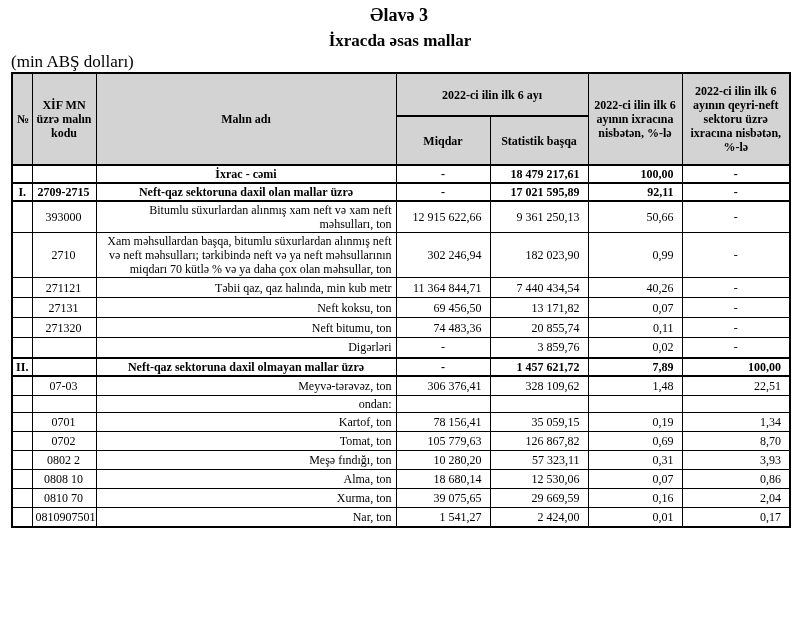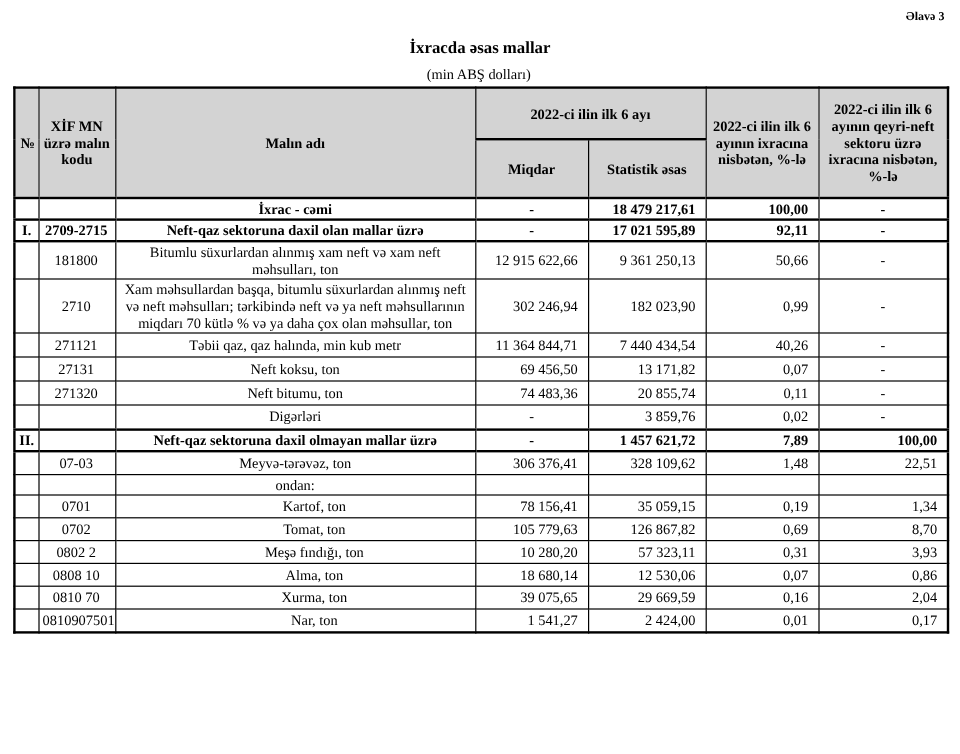--- a/index.html
+++ b/index.html
@@ -12,36 +12,36 @@
   .page {
     position: relative;
     width: 800px;
     height: 628px;
     box-sizing: border-box;
     padding: 6px 11px 4px 11px;
     background: #ffffff;
     overflow: hidden;
   }
   .appendix {
-    text-align: right;
-    font-weight: bold;
-    font-size: 10px;
+    text-align: center;
+    font-weight: bold;
+    font-size: 18px;
     padding-right: 2px;
     line-height: 18px;
   }
   .doc-title {
     text-align: center;
     font-weight: bold;
-    font-size: 14px;
+    font-size: 17px;
     margin: 7px 0 4px 0;
     line-height: 20px;
   }
   .unit-note {
-    text-align: center;
-    font-size: 12px;
+    text-align: left;
+    font-size: 17px;
     padding-right: 2px;
     margin-bottom: 3px;
     line-height: 14px;
   }
   table.main {
     width: 778px;
     border-collapse: collapse;
     table-layout: fixed;
     border: 2px solid #000;
   }
@@ -66,21 +66,21 @@
     text-align: center;
     line-height: 14px;
     border-bottom-width: 2px;
   }
   thead tr.h-top { height: 43px; }
   thead tr.h-bottom { height: 49px; }
   tbody td { background: #ffffff; line-height: 14px; }
   
   td.c-no { text-align: center; padding: 1px 1px; font-weight: bold; }
   td.c-code { text-align: center; padding-left: 3px; }
-  td.c-name { text-align: center; }
+  td.c-name { text-align: right; }
   td.c-num { text-align: right; padding-right: 8px; }
   td.c-num.dash { text-align: center; padding-right: 4px; }
   
   tr.row-total td, tr.row-section td {
     font-weight: bold;
     border-top-width: 2px;
     border-bottom-width: 2px;
     height: 16px;
   }
   tr.row-total td.c-name, tr.row-section td.c-name { text-align: center; }
@@ -112,21 +112,21 @@
       <tr class="h-top">
         <th rowspan="2">№</th>
         <th rowspan="2">XİF MN üzrə malın kodu</th>
         <th rowspan="2">Malın adı</th>
         <th colspan="2">2022-ci ilin ilk 6 ayı</th>
         <th rowspan="2">2022-ci ilin ilk 6 ayının ixracına nisbətən, %-lə</th>
         <th rowspan="2">2022-ci ilin  ilk 6 ayının qeyri-neft sektoru üzrə ixracına nisbətən, %-lə</th>
       </tr>
       <tr class="h-bottom">
         <th>Miqdar</th>
-        <th>Statistik əsas</th>
+        <th>Statistik başqa</th>
       </tr>
     </thead>
     <tbody id="table-body">
         <tr class="row-total">
     <td class="c-no"></td>
     <td class="c-code"></td>
     <td class="c-name">İxrac - cəmi</td>
     <td class="c-num dash">-</td>
     <td class="c-num">18 479 217,61</td>
     <td class="c-num">100,00</td>
@@ -136,21 +136,21 @@
     <td class="c-no">I.</td>
     <td class="c-code">2709-2715</td>
     <td class="c-name">Neft-qaz sektoruna daxil olan mallar üzrə</td>
     <td class="c-num dash">-</td>
     <td class="c-num">17 021 595,89</td>
     <td class="c-num">92,11</td>
     <td class="c-num dash">-</td>
   </tr>
         <tr class="row-item">
     <td class="c-no"></td>
-    <td class="c-code">181800</td>
+    <td class="c-code">393000</td>
     <td class="c-name">Bitumlu süxurlardan alınmış xam neft və xam neft məhsulları, ton</td>
     <td class="c-num">12 915 622,66</td>
     <td class="c-num">9 361 250,13</td>
     <td class="c-num">50,66</td>
     <td class="c-num dash">-</td>
   </tr>
         <tr class="row-item">
     <td class="c-no"></td>
     <td class="c-code">2710</td>
     <td class="c-name">Xam məhsullardan başqa, bitumlu süxurlardan alınmış neft və neft məhsulları; tərkibində neft və ya neft məhsullarının miqdarı 70 kütlə % və ya daha çox olan məhsullar, ton</td>

